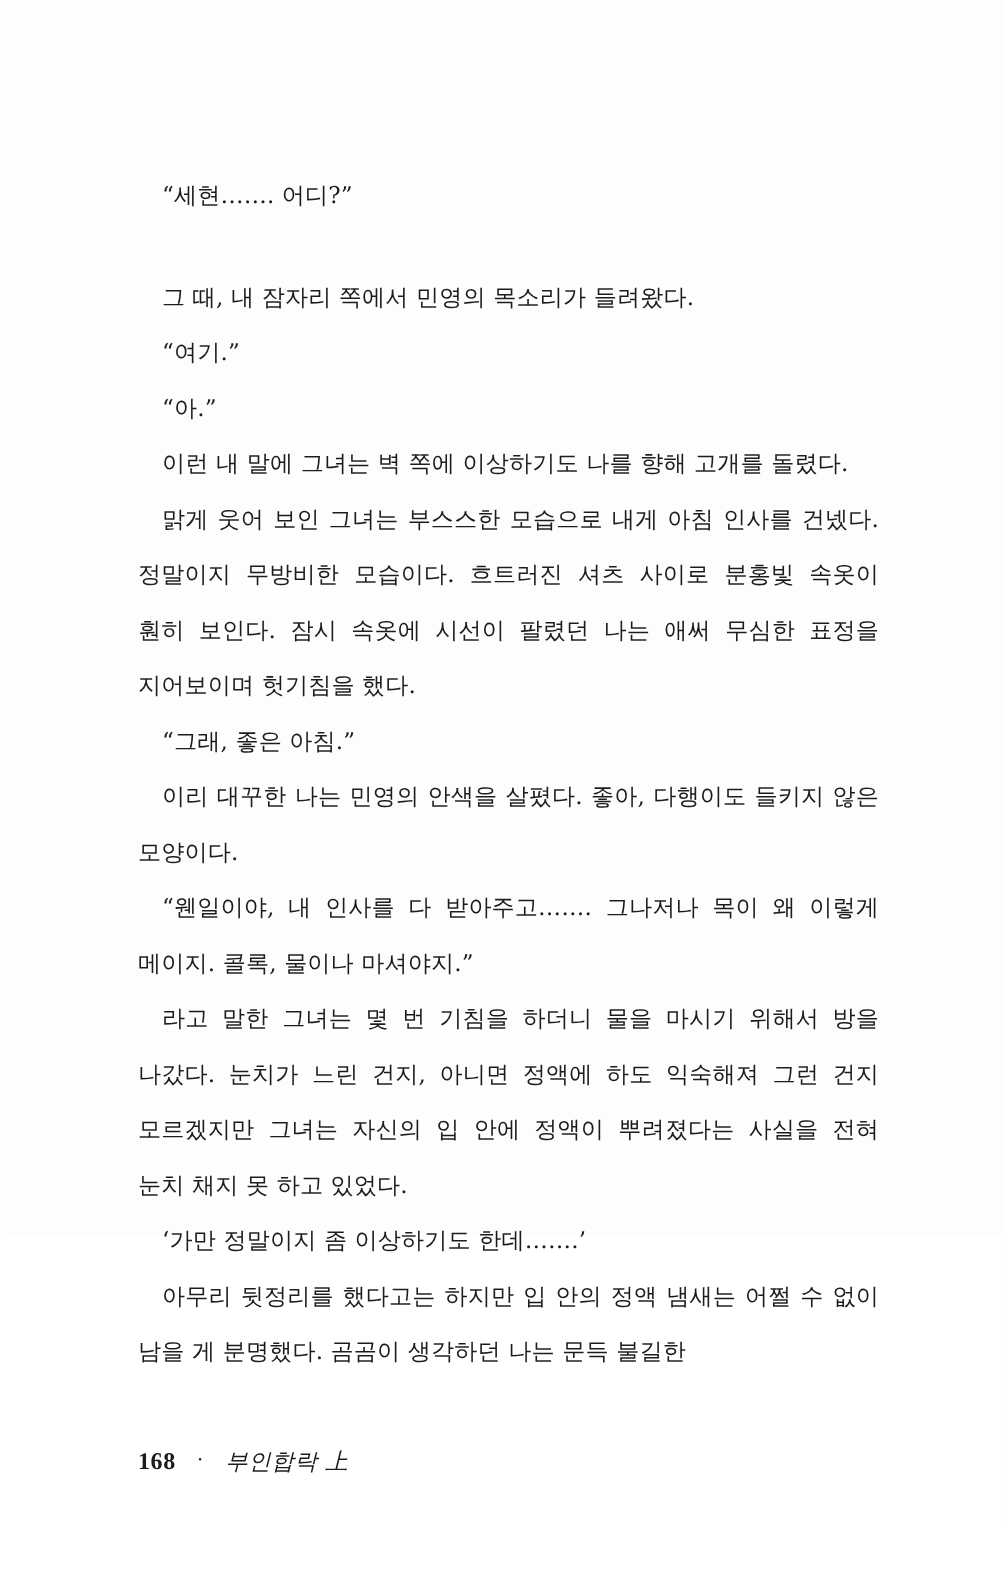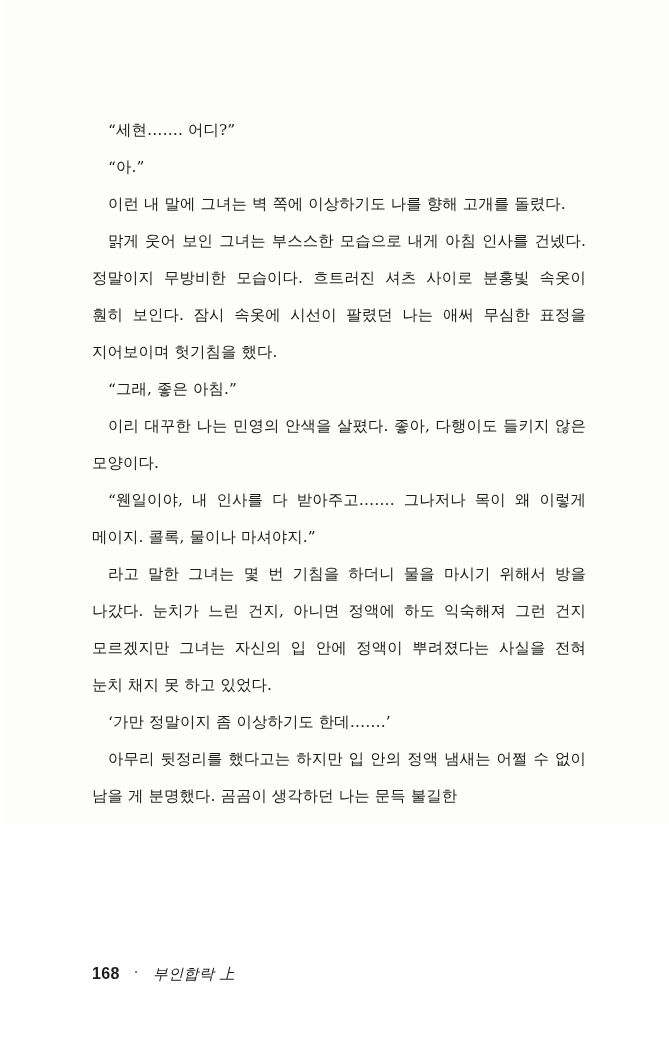--- a/index.html
+++ b/index.html
@@ -48,40 +48,42 @@
   .footer {
     position: absolute;
     left: 88px;
     top: 965px;
     width: 494px;
     font-size: 15px;
     letter-spacing: 0.4px;
     color: #1c1c1c;
   }
   .footer .pagenum {
-    font-family: Liberation Sans, sans-serif;
+    font-family: Liberation Serif, serif;
     font-weight: 700;
     font-size: 16px;
   }
   .footer .sep {
     margin: 0 9px;
     font-size: 13px;
     vertical-align: 2px;
   }
   .footer .booktitle {
     font-size: 15px;
     font-style: italic;
   }
 </style>
 </head>
 <body>
 
 <div class="page">
   <div class="text-column">
     <p class="para indent">“세현……. 어디?”</p>
+    <p class="para indent gap-large">그 때, 내 잠자리 쪽에서 민영의 목소리가 들려왔다.</p>
+    <p class="para indent">“여기.”</p>
     <p class="para indent">“아.”</p>
     <p class="para indent">이런 내 말에 그녀는 벽 쪽에 이상하기도 나를 향해 고개를 돌렸다.</p>
     <p class="para indent">맑게 웃어 보인 그녀는 부스스한 모습으로 내게 아침 인사를 건넸다. 정말이지 무방비한 모습이다. 흐트러진 셔츠 사이로 분홍빛 속옷이 훤히 보인다. 잠시 속옷에 시선이 팔렸던 나는 애써 무심한 표정을 지어보이며 헛기침을 했다.</p>
     <p class="para indent">“그래, 좋은 아침.”</p>
     <p class="para indent">이리 대꾸한 나는 민영의 안색을 살폈다. 좋아, 다행이도 들키지 않은 모양이다.</p>
     <p class="para indent">“웬일이야, 내 인사를 다 받아주고……. 그나저나 목이 왜 이렇게 메이지. 콜록, 물이나 마셔야지.”</p>
     <p class="para indent">라고 말한 그녀는 몇 번 기침을 하더니 물을 마시기 위해서 방을 나갔다. 눈치가 느린 건지, 아니면 정액에 하도 익숙해져 그런 건지 모르겠지만 그녀는 자신의 입 안에 정액이 뿌려졌다는 사실을 전혀 눈치 채지 못 하고 있었다.</p>
     <p class="para indent">‘가만 정말이지 좀 이상하기도 한데…….’</p>
     <p class="para indent">아무리 뒷정리를 했다고는 하지만 입 안의 정액 냄새는 어쩔 수 없이 남을 게 분명했다. 곰곰이 생각하던 나는 문득 불길한</p>
   </div>

